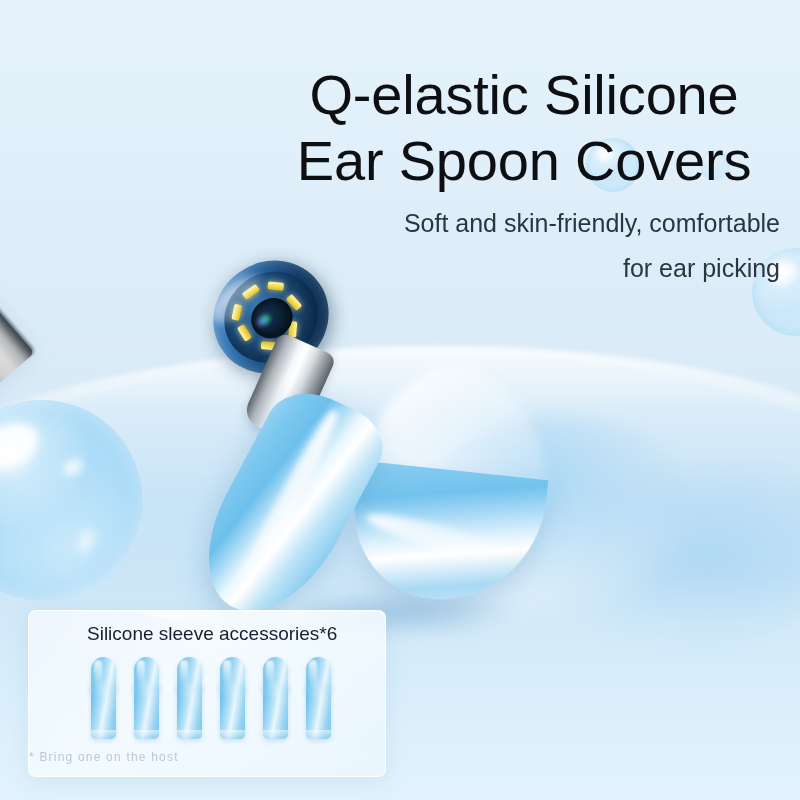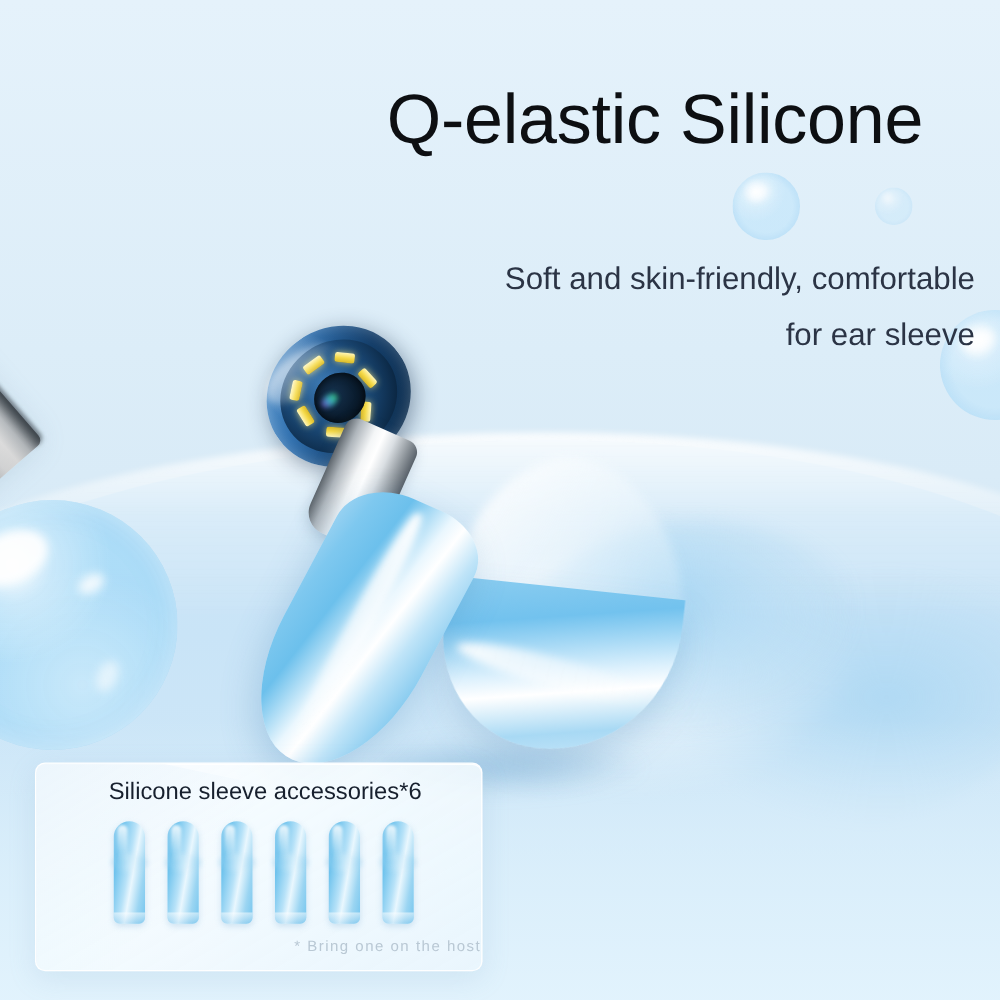--- a/index.html
+++ b/index.html
@@ -414,21 +414,21 @@
     top: 26px;
     height: 14px;
     border-radius: 50%;
     background: linear-gradient(90deg, rgba(125,199,238,.35), rgba(255,255,255,.25), rgba(125,199,238,.35));
     filter: blur(2px);
   }
   #card-footnote {
     position: absolute;
     left: 0; right: 0;
     bottom: 12px;
-    text-align: right;
+    text-align: left;
     font-size: 12px;
     letter-spacing: 1.2px;
     color: #b9c8d4;
   }
 </style>
 </head>
 <body>
 
 <div id="poster">
 
@@ -475,25 +475,26 @@
   </div>
 
   <div id="device-neck"></div>
 
   <div id="sleeve-shadow"></div>
   <div id="sleeve-tail"></div>
   <div id="sleeve"></div>
 
   <h1 id="headline">
     <span class="line">Q-elastic Silicone</span>
+    <span class="line">Ear Spoon Covers</span>
   </h1>
 
   <p id="subhead">
     <span class="line">Soft and skin-friendly, comfortable</span>
-    <span class="line">for ear sleeve</span>
+    <span class="line">for ear picking</span>
   </p>
 
   <div id="accessory-card">
     <div id="card-title">Silicone sleeve accessories*6</div>
     <div id="tips-row">
       <span class="tip">
           <span class="waist"></span>
         </span>
       <span class="tip">
           <span class="waist"></span>

